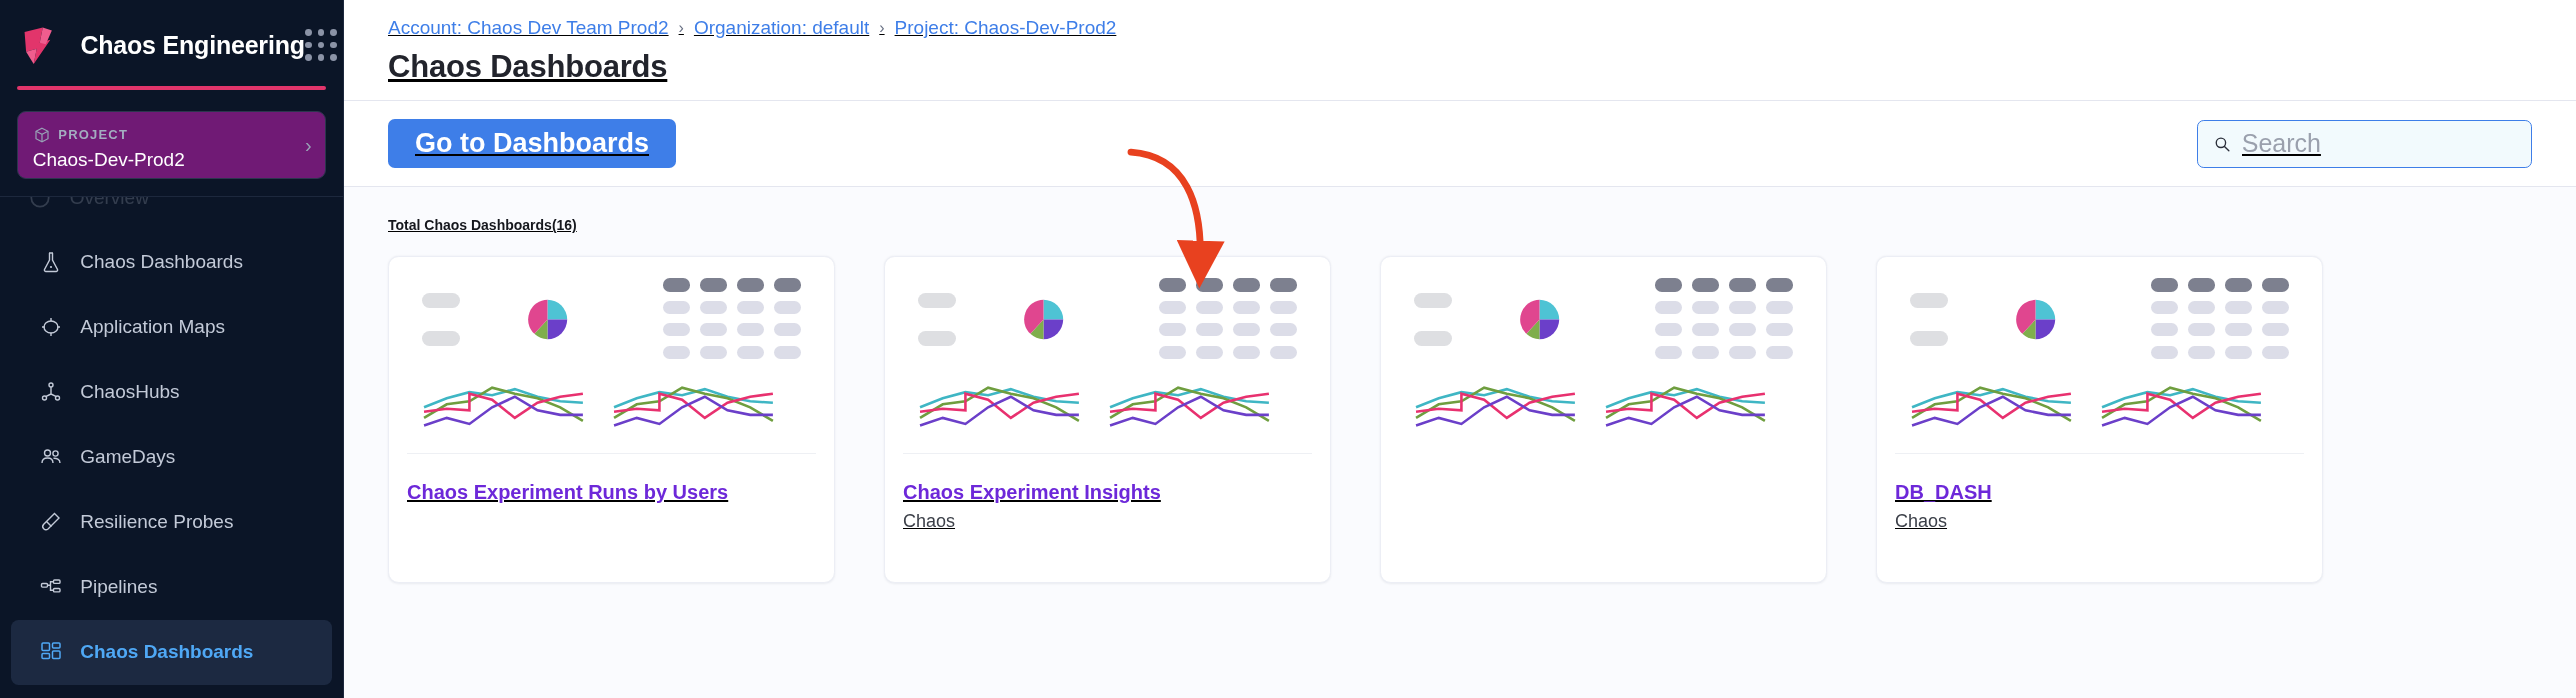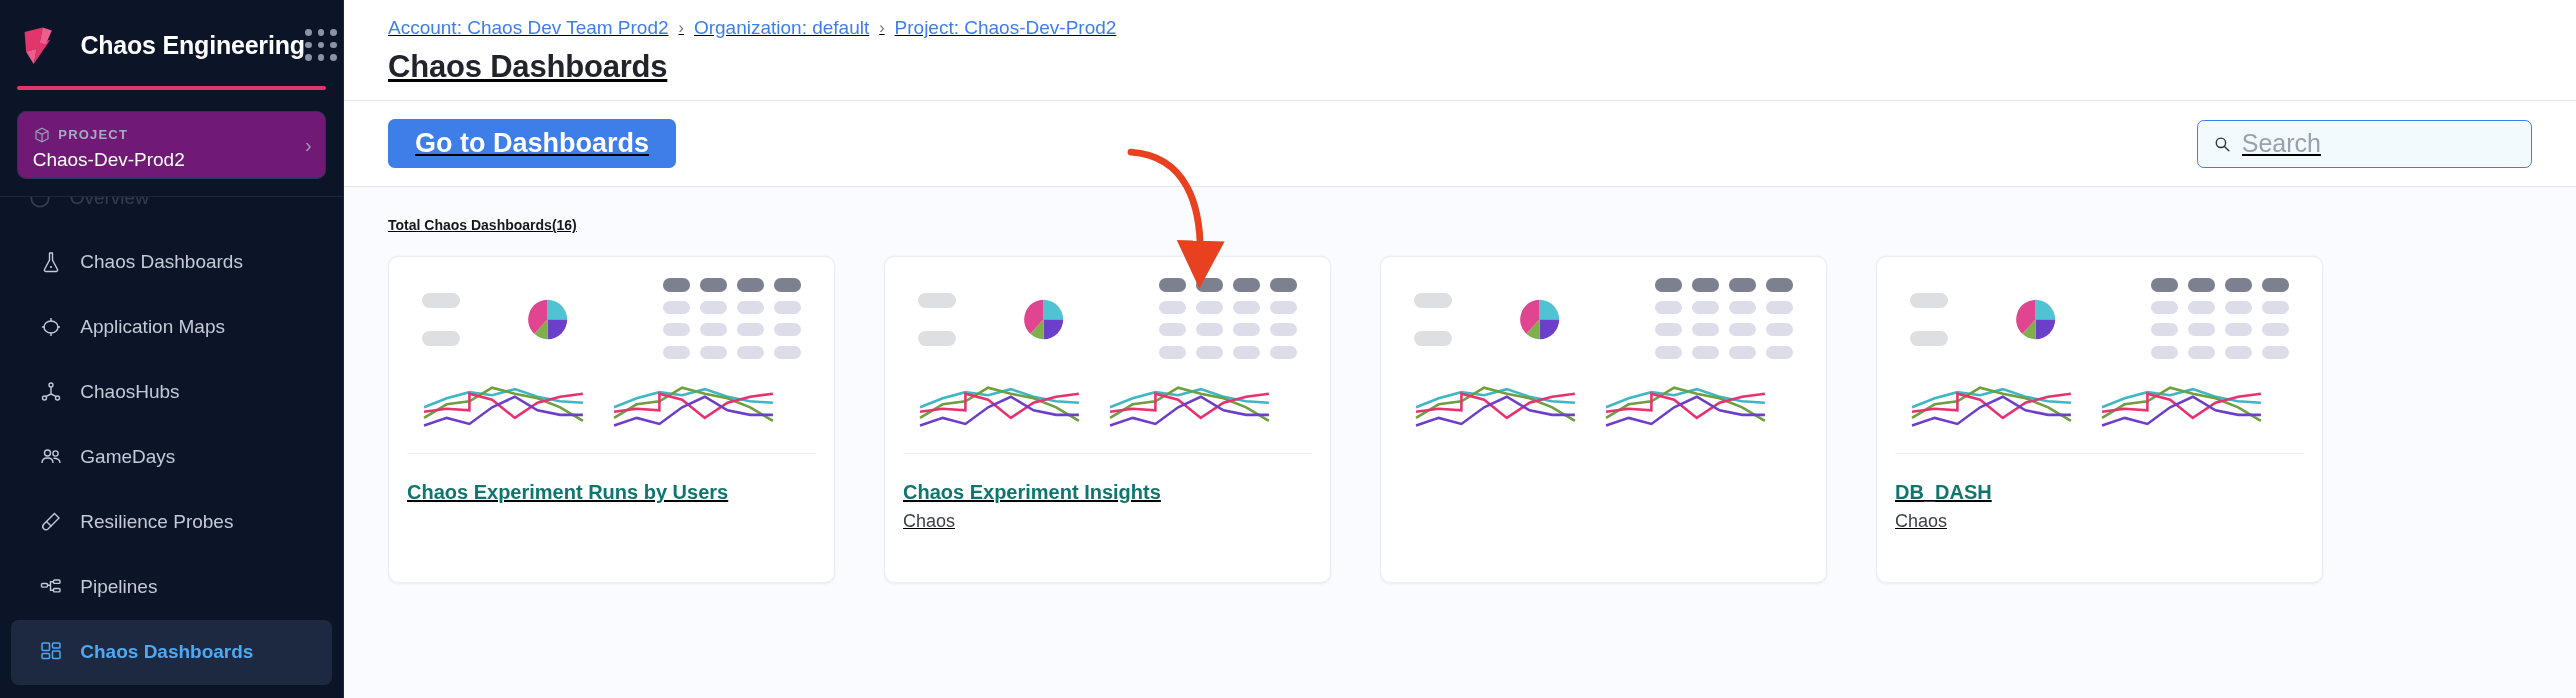--- a/index.html
+++ b/index.html
@@ -234,21 +234,21 @@
   .thumb-table i.hdr { background: #7d808f; height: 14.5px; }
   .thumb-lines { display: flex; gap: 18px; margin-top: 16.7px; }
   .thumb-lines svg { display: block; }
 
   .card-foot {
     border-top: 0.8px solid #eef0f4;
     margin: 0 18px;
     padding: 27px 0 0 0;
     flex: 1;
   }
-  .card-title { color: #0f766e; font-size: 20px; font-weight: bold; }
+  .card-title { color: #6d28d9; font-size: 20px; font-weight: bold; }
   .card-sub { color: #3c4049; font-size: 18px; margin-top: 6.8px; }
 
   
   .arrow-anno { position: absolute; pointer-events: none; left: 0; top: 0; }
 </style>
 </head>
 <body>
 
 <div class="app">
 

